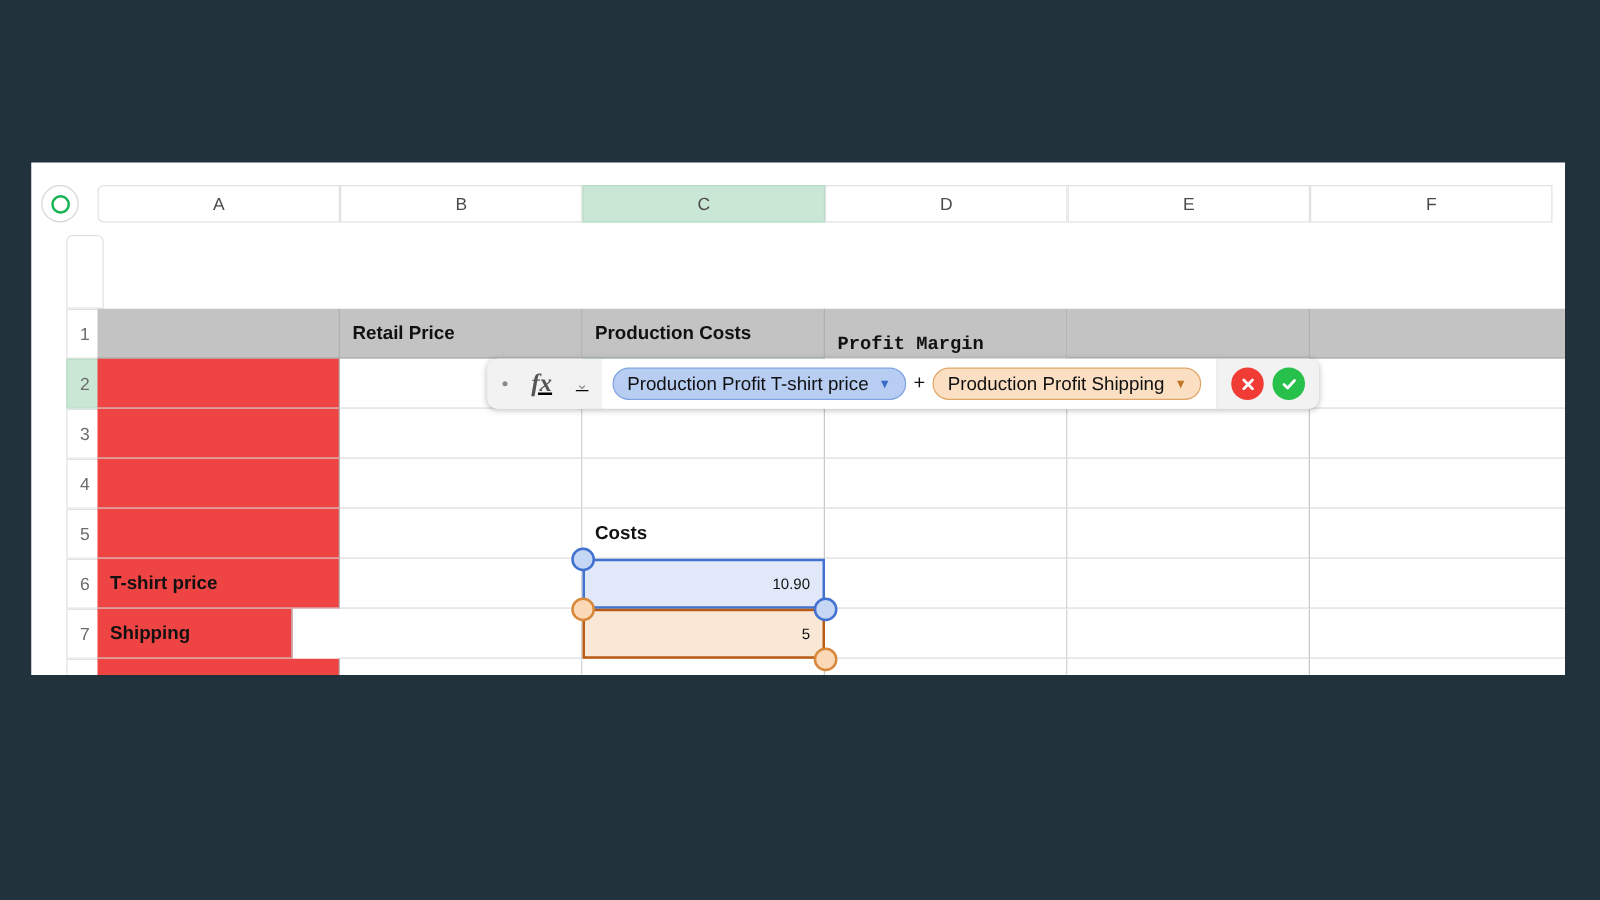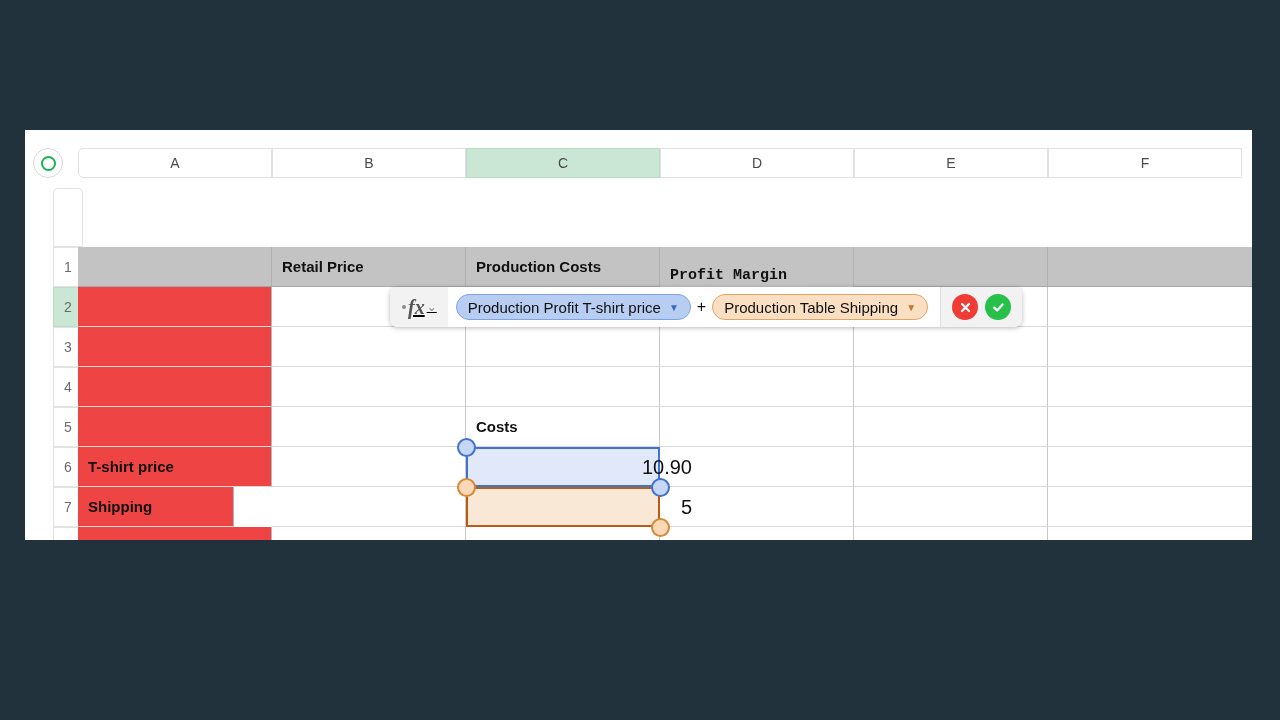--- a/index.html
+++ b/index.html
@@ -126,39 +126,38 @@
     position: absolute;
     width: 19px; height: 19px;
     border-radius: 50%;
   }
   .handle.blue { background: #c6d6f5; border: 2px solid #4272d0; }
   .handle.orange { background: #fbd9b6; border: 2px solid #d8883a; }
 
   .range-val {
     position: absolute;
     display: flex; align-items: center; justify-content: flex-end;
-    padding-right: 2px;
-    font-size: 20px; color: #111;
+    padding-right: 12px;
+    font-size: 12px; color: #111;
     pointer-events: none;
-    margin-left: 34px;
   }
 
   
   #formula-bar {
     position: absolute;
     left: 365px; top: 157px;
     height: 40px;
     display: flex; align-items: stretch;
     border-radius: 8px;
     background: #ffffff;
     box-shadow: 0 1px 5px rgba(0,0,0,0.28);
   }
   .fx-group {
     display: flex; align-items: center;
-    gap: 2px;
+    gap: 19px;
     padding: 0 11px 0 12px;
     background: #f2f2f2;
     border-radius: 8px 0 0 8px;
     text-decoration: underline;
   }
   .fx-dot { width: 4px; height: 4px; border-radius: 50%; background: #8a8a8a; }
   .fx-glyph {
     font-family: "Liberation Serif", serif;
     font-style: italic; font-weight: bold;
     font-size: 20px; color: #555;
@@ -335,21 +334,21 @@
       <span class="fx-chev">⌄</span>
     </div>
 
     <div class="formula-field">
       <span class="token blue">
         <span>Production Profit T-shirt price</span>
         <span class="caret">▼</span>
       </span>
       <span class="op">+</span>
       <span class="token orange">
-        <span>Production Table Shipping</span>
+        <span>Production Profit Shipping</span>
         <span class="caret">▼</span>
       </span>
     </div>
 
     <div class="confirm-group">
       <div class="cbtn cancel">
         <svg width="13" height="13" viewBox="0 0 13 13">
           <path d="M3 3 L10 10 M10 3 L3 10" stroke="#ffffff" stroke-width="2.2" stroke-linecap="round"></path>
         </svg>
       </div>

